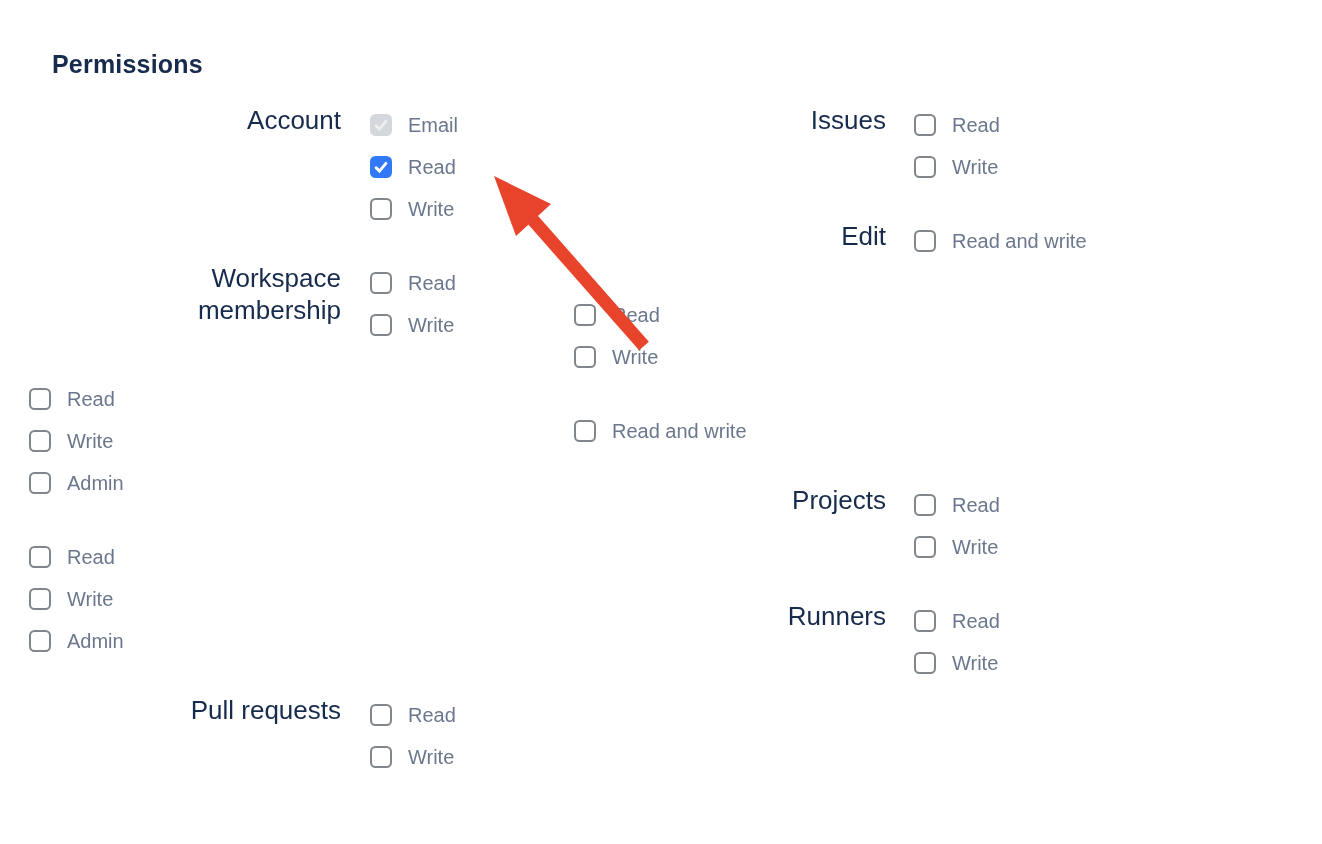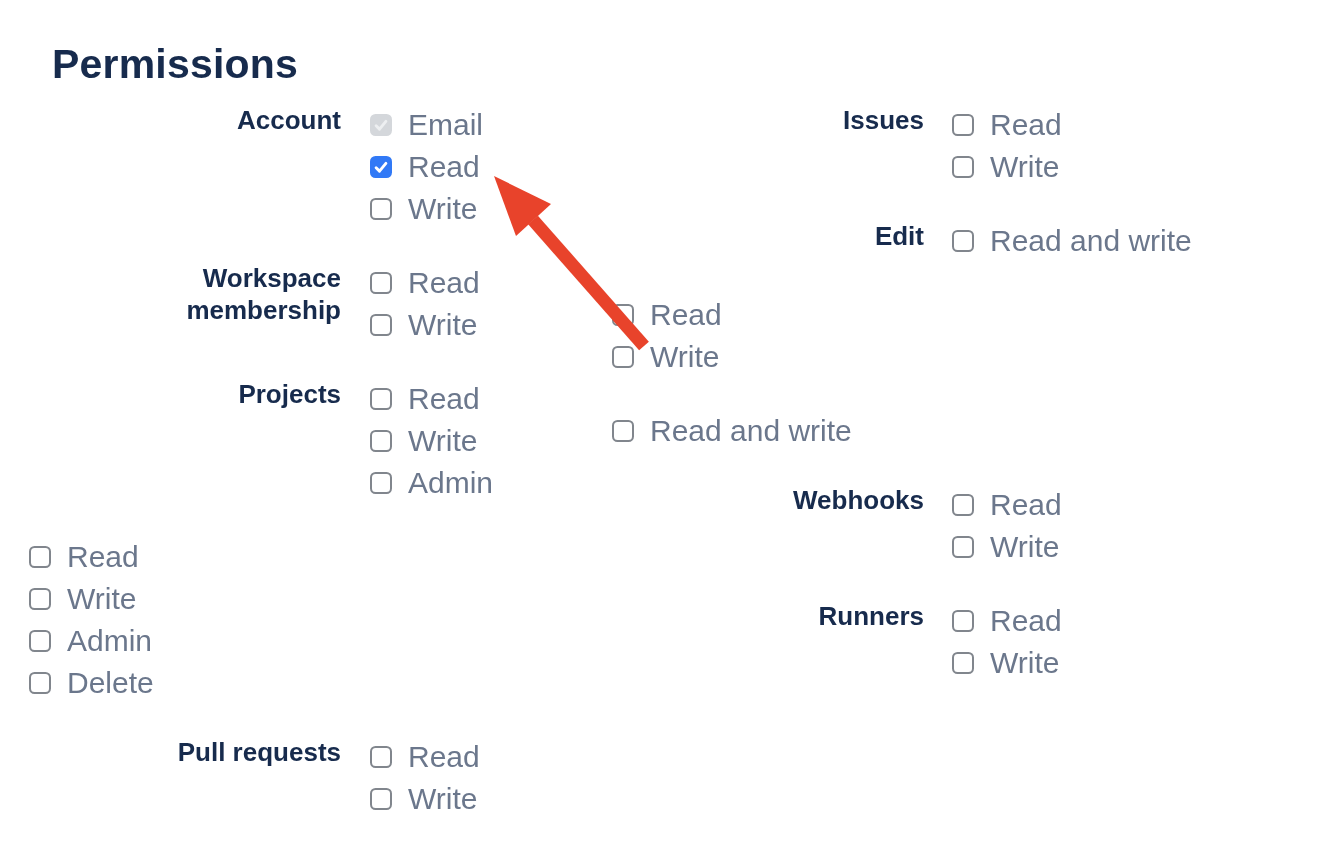--- a/index.html
+++ b/index.html
@@ -1,37 +1,37 @@
 <!DOCTYPE html>
 <html><head>
 <meta charset="utf-8">
 <style>
   html,body{margin:0;padding:0;background:#ffffff;}
   body{width:1322px;height:844px;font-family:"Liberation Sans",sans-serif;}
   .page{position:relative;width:1322px;height:844px;background:#ffffff;overflow:hidden;}
-  .title{position:absolute;left:52px;top:46px;margin:0;font-size:41px;line-height:36px;font-weight:700;color:#172B4D;letter-spacing:0.2px;}
+  .title{position:absolute;left:52px;top:46px;margin:0;font-size:25px;line-height:36px;font-weight:700;color:#172B4D;letter-spacing:0.2px;}
   .col{position:absolute;top:104px;}
   .col-left{left:0;}
-  .col-right{left:584px;}
+  .col-right{left:546px;}
   .group{display:flex;align-items:flex-start;margin-bottom:32px;}
-  .glabel{flex:none;text-align:right;font-weight:700;font-size:26px;line-height:32px;color:#172B4D;margin-top:0;}
+  .glabel{flex:none;text-align:right;font-weight:400;font-size:26px;line-height:32px;color:#172B4D;margin-top:0;}
   .col-left .glabel{width:341px;}
   .col-right .glabel{width:340px;}
   .glabel span{display:inline-block;text-align:right;}
   .glabel.wrap span{max-width:200px;}
   .col-left .opts{margin-left:29px;}
   .col-right .opts{margin-left:28px;}
   .opt{display:flex;align-items:center;height:42px;cursor:pointer;}
   .cb{flex:none;width:22px;height:22px;border-radius:5.5px;box-sizing:border-box;margin-right:16px;
       display:flex;align-items:center;justify-content:center;}
   .cb.unchecked{background:#ffffff;border:2px solid #81868D;}
   .cb.checked{background:#3179F6;color:#ffffff;}
   .cb.checked-disabled{background:#D4D7DB;color:#EDEFF1;cursor:default;}
   .tick{width:16px;height:16px;display:block;}
-  .olabel{font-size:30px;line-height:42px;color:#6B778C;white-space:nowrap;}
+  .olabel{font-size:20px;line-height:42px;color:#6B778C;white-space:nowrap;}
   .arrow{position:absolute;left:0;top:0;width:1322px;height:844px;pointer-events:none;}
 </style>
 </head>
 <body>
 
 <div class="page">
   <h1 class="title">Permissions</h1>
 
   <div class="col col-left">
       <div class="group">
@@ -66,21 +66,20 @@
             <span class="cb unchecked"></span>
             <span class="olabel">Read</span>
           </label>
           <label class="opt">
             <span class="cb unchecked"></span>
             <span class="olabel">Write</span>
           </label>
         </div>
       </div>
       <div class="group">
-        <div class="glabel"><span>Projects</span></div>
         <div class="opts">
           <label class="opt">
             <span class="cb unchecked"></span>
             <span class="olabel">Read</span>
           </label>
           <label class="opt">
             <span class="cb unchecked"></span>
             <span class="olabel">Write</span>
           </label>
           <label class="opt">
@@ -95,24 +94,20 @@
             <span class="cb unchecked"></span>
             <span class="olabel">Read</span>
           </label>
           <label class="opt">
             <span class="cb unchecked"></span>
             <span class="olabel">Write</span>
           </label>
           <label class="opt">
             <span class="cb unchecked"></span>
             <span class="olabel">Admin</span>
-          </label>
-          <label class="opt">
-            <span class="cb unchecked"></span>
-            <span class="olabel">Delete</span>
           </label>
         </div>
       </div>
       <div class="group">
         <div class="glabel"><span>Pull requests</span></div>
         <div class="opts">
           <label class="opt">
             <span class="cb unchecked"></span>
             <span class="olabel">Read</span>
           </label>
@@ -160,21 +155,21 @@
       </div>
       <div class="group">
         <div class="opts">
           <label class="opt">
             <span class="cb unchecked"></span>
             <span class="olabel">Read and write</span>
           </label>
         </div>
       </div>
       <div class="group">
-        <div class="glabel"><span>Webhooks</span></div>
+        <div class="glabel"><span>Projects</span></div>
         <div class="opts">
           <label class="opt">
             <span class="cb unchecked"></span>
             <span class="olabel">Read</span>
           </label>
           <label class="opt">
             <span class="cb unchecked"></span>
             <span class="olabel">Write</span>
           </label>
         </div>

